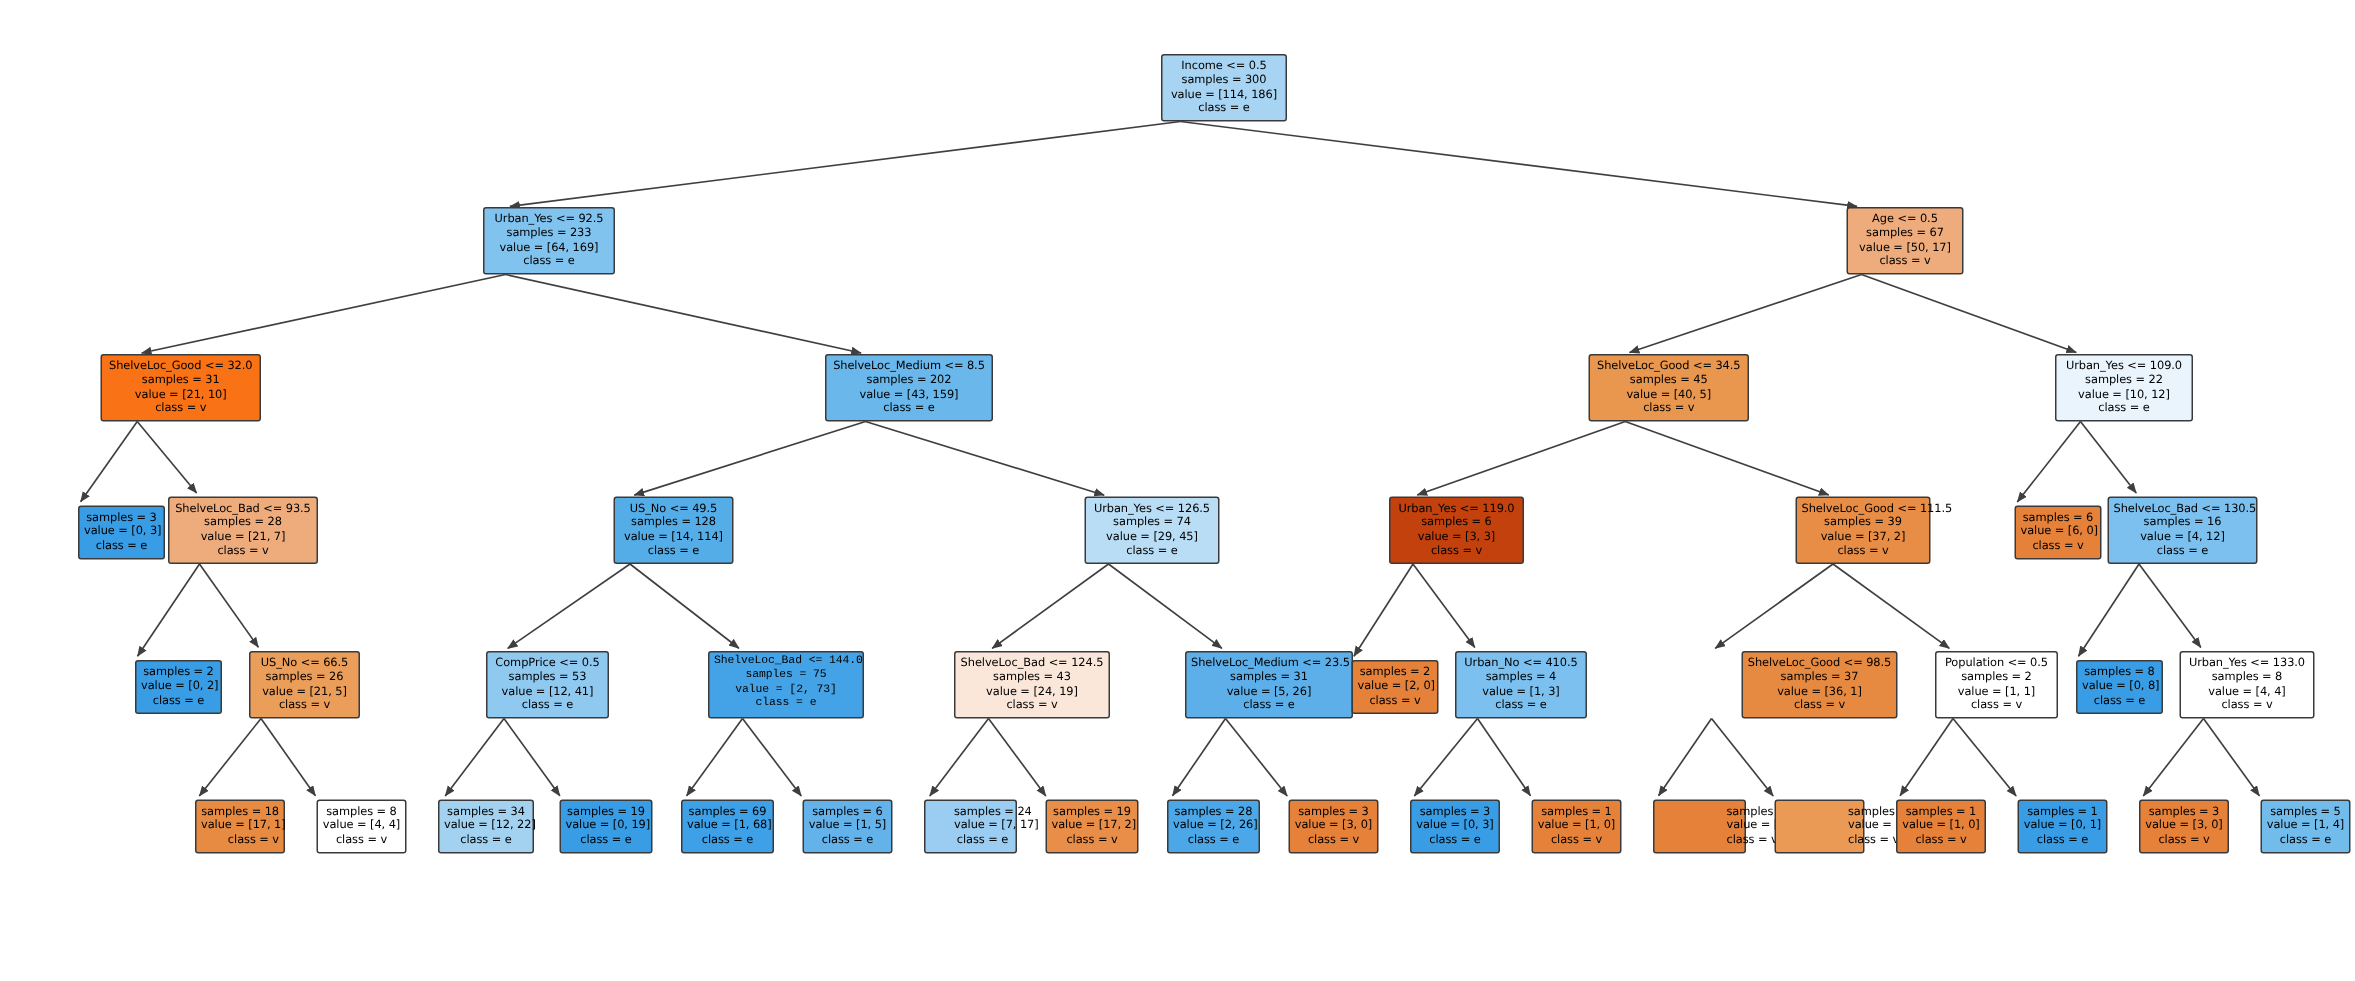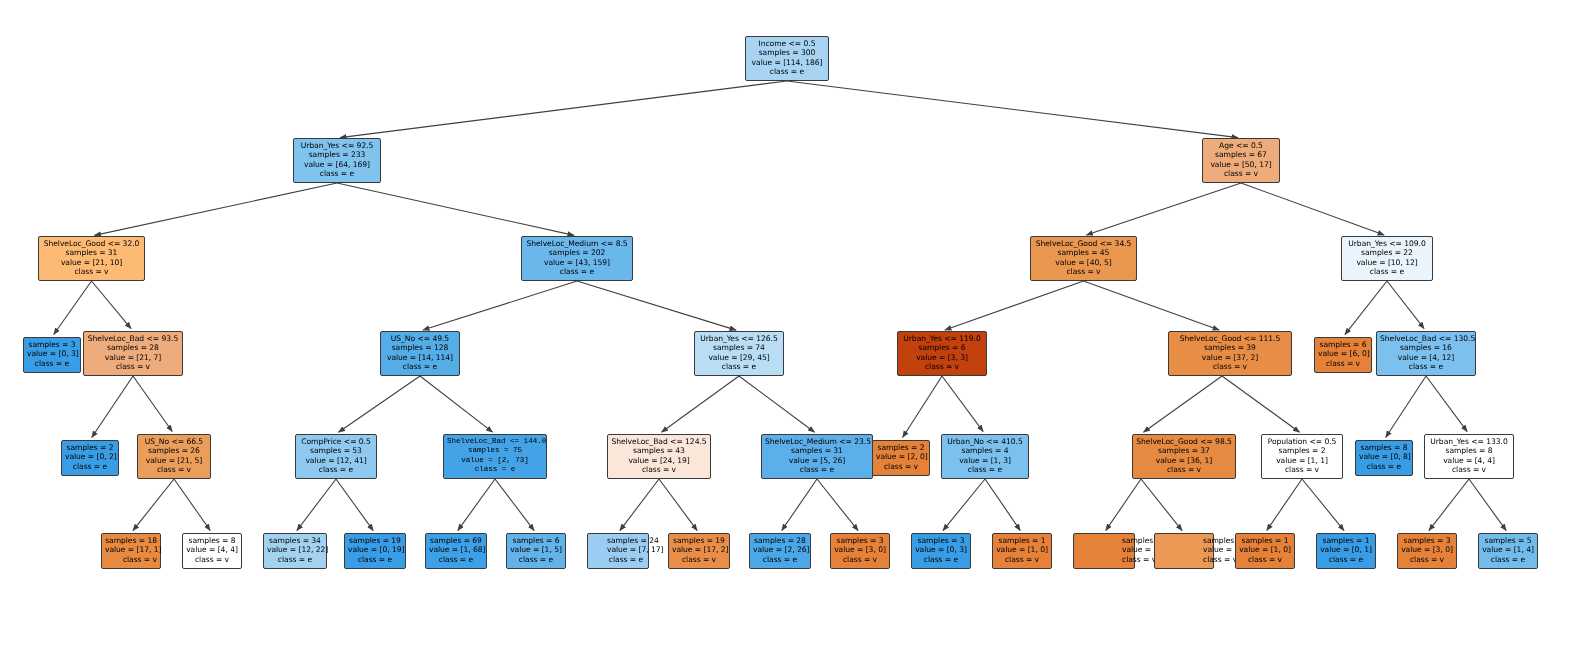--- a/index.html
+++ b/index.html
@@ -33,20 +33,21 @@
     border-radius: 2px;
     text-align: center;
     color: #000000;
     font-size: 7.6px;
     line-height: 9.4px;
     padding: 2px 3px 2px 3px;
     white-space: nowrap;
     letter-spacing: -0.05px;
     font-family: "DejaVu Sans", sans-serif;
     z-index: 5;
+    margin-left: 29px;
   }
   .node .ln {
     display: block;
   }
 </style>
 </head>
 <body>
 
 <div id="tree-canvas">
   <svg id="edge-layer" viewBox="0 0 1570 654">
@@ -114,21 +115,21 @@
         <span class="ln">samples = 233</span>
         <span class="ln">value = [64, 169]</span>
         <span class="ln">class = e</span>
       </div>
       <div class="node" style="left: 1202px; top: 138px; width: 78px; min-height: 45px; background: rgb(238, 171, 123);">
         <span class="ln">Age &lt;= 0.5</span>
         <span class="ln">samples = 67</span>
         <span class="ln">value = [50, 17]</span>
         <span class="ln">class = v</span>
       </div>
-      <div class="node" style="left: 38px; top: 236px; width: 107px; min-height: 45px; background: #fdba74;">
+      <div class="node" style="left: 38px; top: 236px; width: 107px; min-height: 45px; background: #f97316;">
         <span class="ln">ShelveLoc_Good &lt;= 32.0</span>
         <span class="ln">samples = 31</span>
         <span class="ln">value = [21, 10]</span>
         <span class="ln">class = v</span>
       </div>
       <div class="node" style="left: 521px; top: 236px; width: 112px; min-height: 45px; background: rgb(106, 183, 236);">
         <span class="ln">ShelveLoc_Medium &lt;= 8.5</span>
         <span class="ln">samples = 202</span>
         <span class="ln">value = [43, 159]</span>
         <span class="ln">class = e</span>
@@ -167,21 +168,21 @@
         <span class="ln">samples = 74</span>
         <span class="ln">value = [29, 45]</span>
         <span class="ln">class = e</span>
       </div>
       <div class="node" style="left: 897px; top: 331px; width: 90px; min-height: 45px; background: #c2410c;">
         <span class="ln">Urban_Yes &lt;= 119.0</span>
         <span class="ln">samples = 6</span>
         <span class="ln">value = [3, 3]</span>
         <span class="ln">class = v</span>
       </div>
-      <div class="node" style="left: 1168px; top: 331px; width: 124px; min-height: 45px; background: rgb(232, 141, 70);">
+      <div class="node" style="left: 1168px; top: 331px; width: 90px; min-height: 45px; background: rgb(232, 141, 70);">
         <span class="ln">ShelveLoc_Good &lt;= 111.5</span>
         <span class="ln">samples = 39</span>
         <span class="ln">value = [37, 2]</span>
         <span class="ln">class = v</span>
       </div>
       <div class="node" style="left: 1314px; top: 337px; width: 58px; min-height: 36px; background: rgb(229, 129, 57);">
         <span class="ln">samples = 6</span>
         <span class="ln">value = [6, 0]</span>
         <span class="ln">class = v</span>
       </div>

